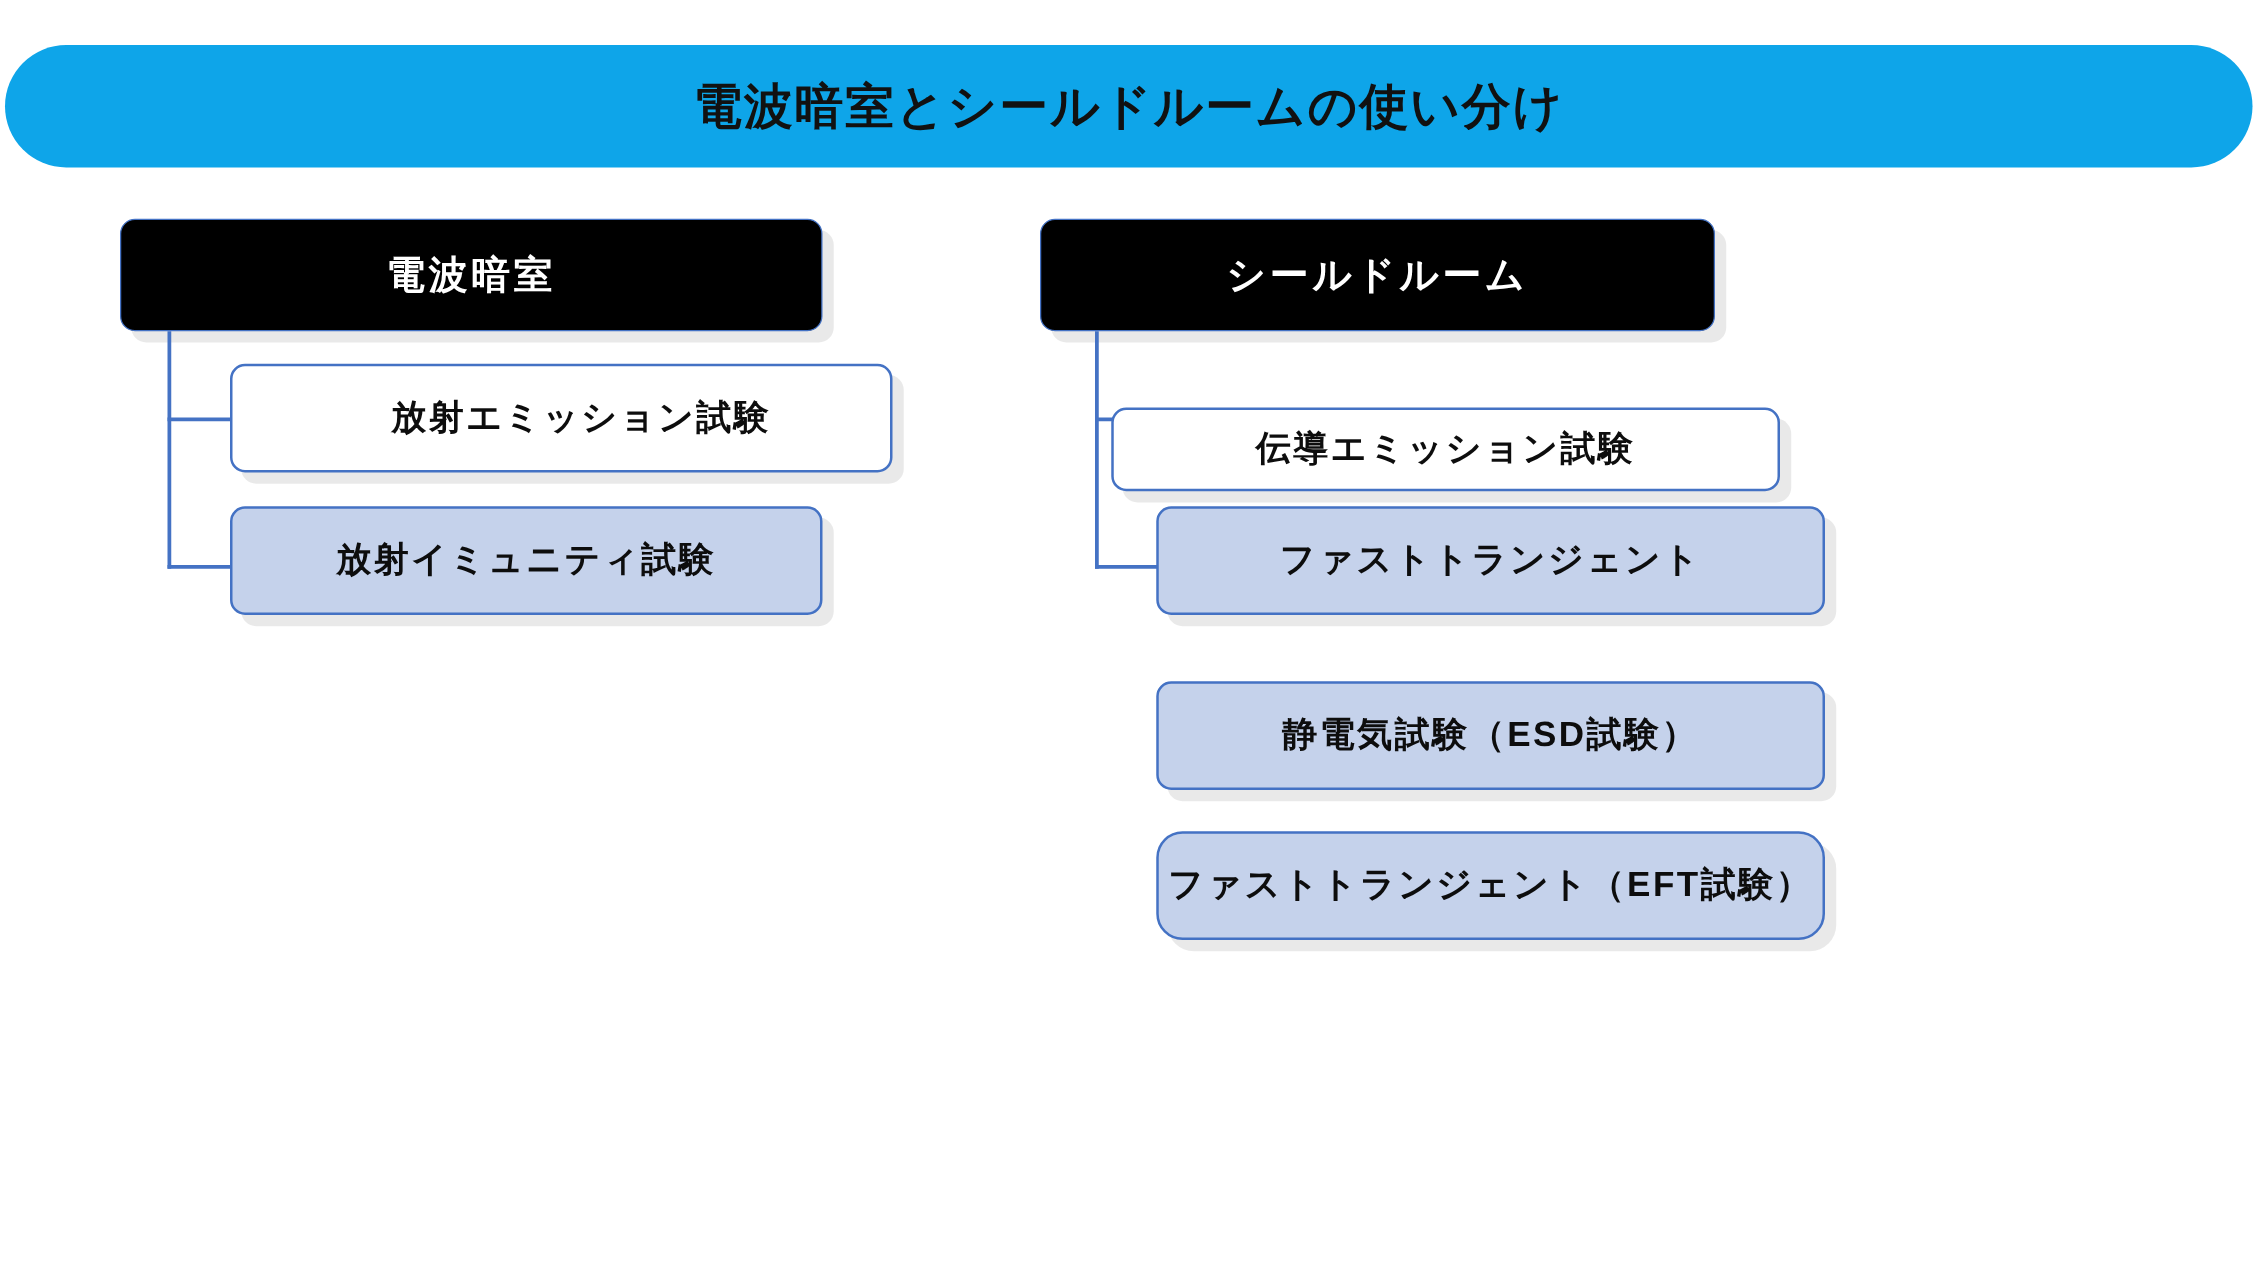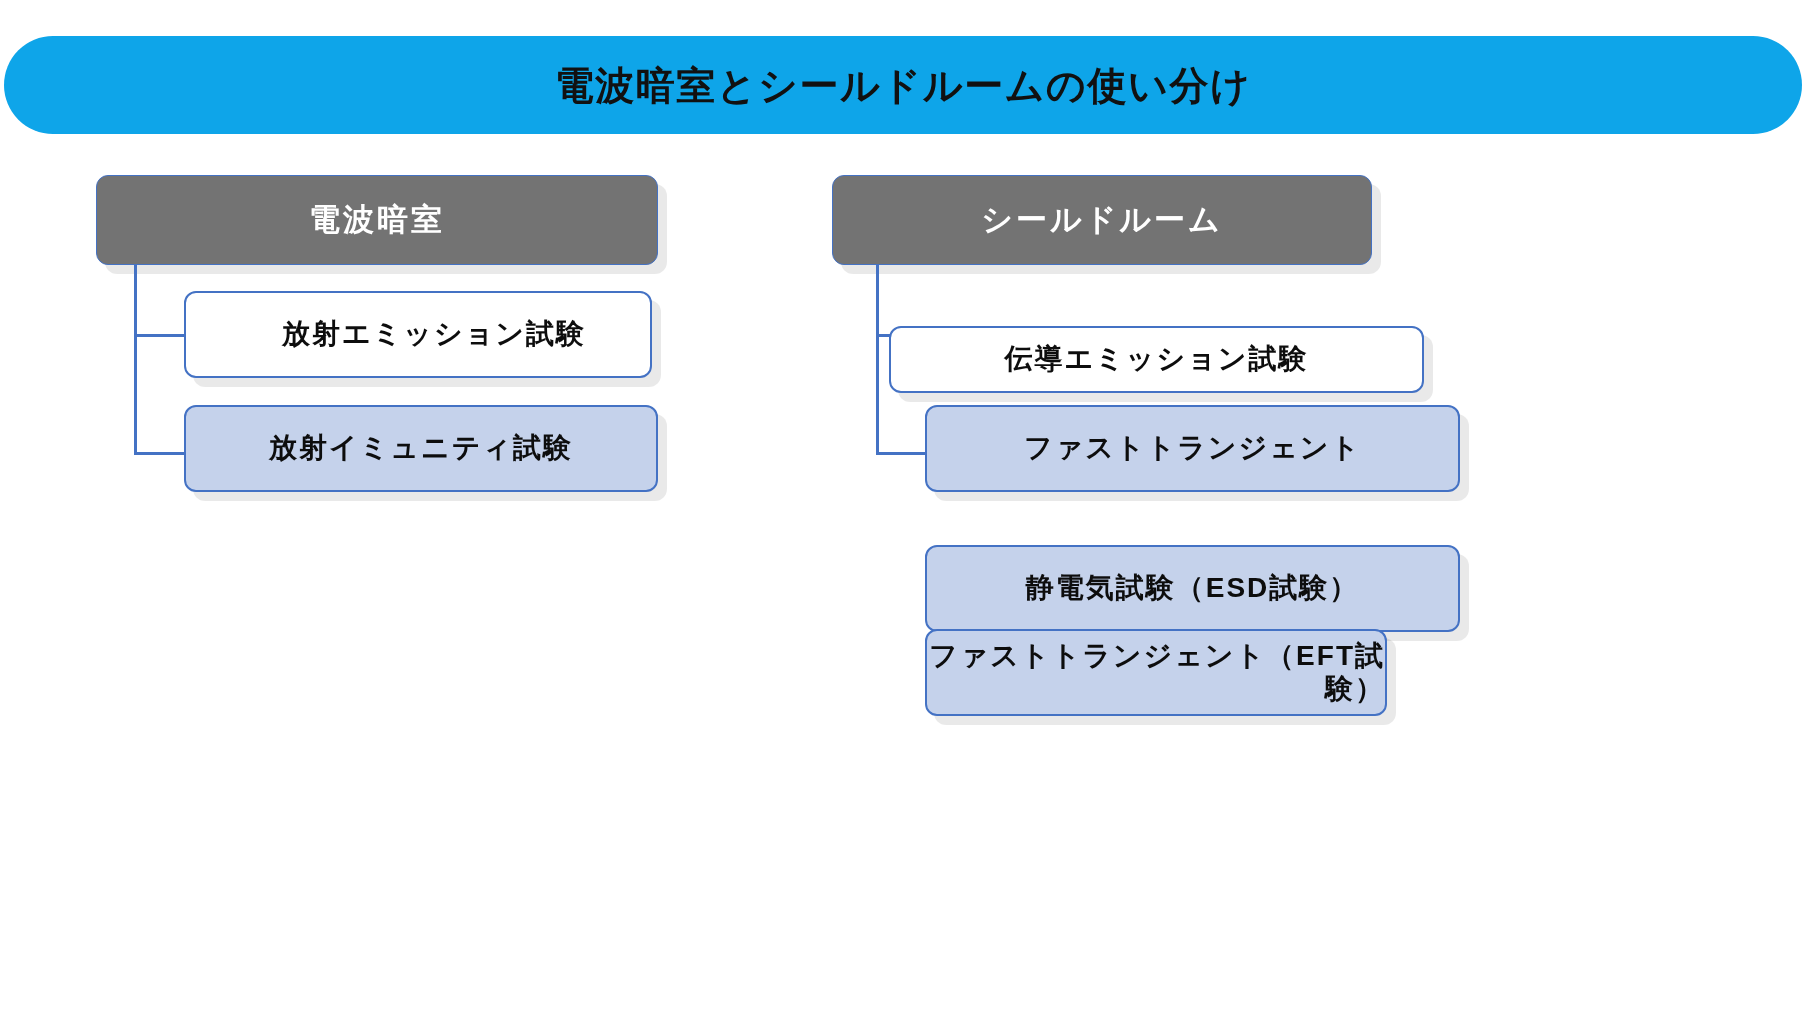--- a/index.html
+++ b/index.html
@@ -53,21 +53,21 @@
     justify-content: center;
     text-align: center;
     line-height: 1.15;
   }
   
   .node.shadowed {
     box-shadow: 9px 9px 0 0 rgba(0,0,0,0.085);
   }
 
   .node.header {
-    background: #737373;
+    background: #000000;
     border: 1px solid #4472C4;
     color: #ffffff;
     font-size: 31px;
     font-weight: bold;
     letter-spacing: 3px;
   }
   .node.leaf-white {
     background: #ffffff;
     border: 2.5px solid #4472C4;
     color: #0d0d0d;
@@ -103,21 +103,21 @@
   </div>
 
   <div class="node header shadowed" style="left:96px; top:175px; width:562px; height:90px;">
     <span>電波暗室</span>
   </div>
 
   <div class="conn v" style="left:134px; top:265px; height:190px;"></div>
   <div class="conn h" style="left:134px; top:334px; width:52px;"></div>
   <div class="conn h" style="left:134px; top:452px; width:52px;"></div>
 
-  <div class="node leaf-white shadowed" style="left:184px; top:291px; width:468px; height:87px;padding-left:32px;">
+  <div class="node leaf-white shadowed" style="left:184px; top:291px; width:530px; height:87px;padding-left:32px;">
     <span>放射エミッション試験</span>
   </div>
 
   <div class="node leaf-blue shadowed" style="left:184px; top:405px; width:474px; height:87px;">
     <span>放射イミュニティ試験</span>
   </div>
 
   <div class="node header shadowed" style="left:832px; top:175px; width:540px; height:90px;">
     <span>シールドルーム</span>
   </div>
@@ -131,18 +131,18 @@
   </div>
 
   <div class="node leaf-blue shadowed" style="left:925px; top:405px; width:535px; height:87px;">
     <span>ファストトランジェント</span>
   </div>
 
   <div class="node leaf-blue shadowed" style="left:925px; top:545px; width:535px; height:87px;">
     <span>静電気試験（ESD試験）</span>
   </div>
 
-  <div class="node leaf-blue shadowed" style="left:925px; top:629px; width:462px; height:87px;">
+  <div class="node leaf-blue shadowed" style="left:925px; top:665px; width:535px; height:87px;border-radius:21px;">
     <span>ファストトランジェント（EFT試験）</span>
   </div>
 
 
 </div>
 
 </body></html>

